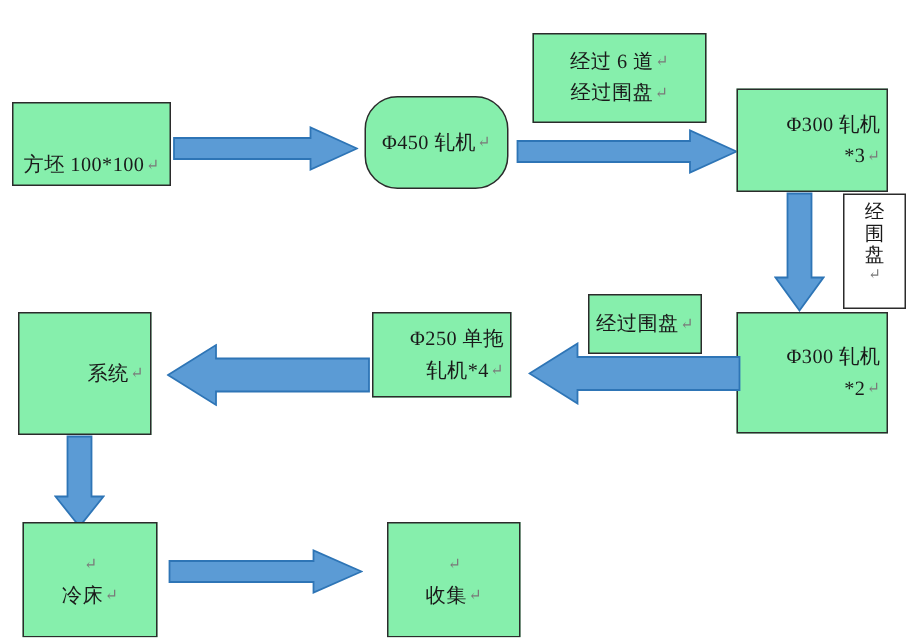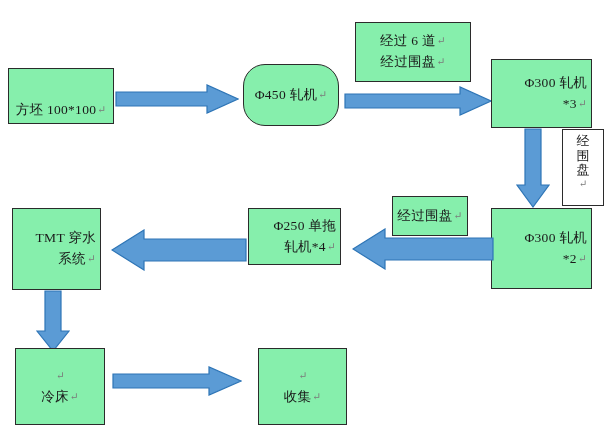--- a/index.html
+++ b/index.html
@@ -139,21 +139,20 @@
     <span class="ln"><span>轧机*4</span><span class="pil">↵</span></span>
   </div>
 
   <div class="arrow" style="left:111px; top:229px; width:136px; height:42px;">
     <svg width="136" height="42" viewBox="0 0 136 42">
       <polygon points="1,21 33,1 33,10 135,10 135,32 33,32 33,41" fill="#5B9BD5" stroke="#2E75B6" stroke-width="1.2"></polygon>
     </svg>
   </div>
 
   <div class="node left-align" style="left:12px; top:208px; width:89px; height:82px;">
-    <span class="ln">TMT 穿水</span>
     <span class="ln"><span>系统</span><span class="pil">↵</span></span>
   </div>
 
   <div class="arrow" style="left:36px; top:290px; width:34px; height:62px;">
     <svg width="34" height="62" viewBox="0 0 34 62">
       <polygon points="9,1 25,1 25,41 33,41 17,61 1,41 9,41" fill="#5B9BD5" stroke="#2E75B6" stroke-width="1.2"></polygon>
     </svg>
   </div>
 
   <div class="node" style="left:15px; top:348px; width:90px; height:77px;">

